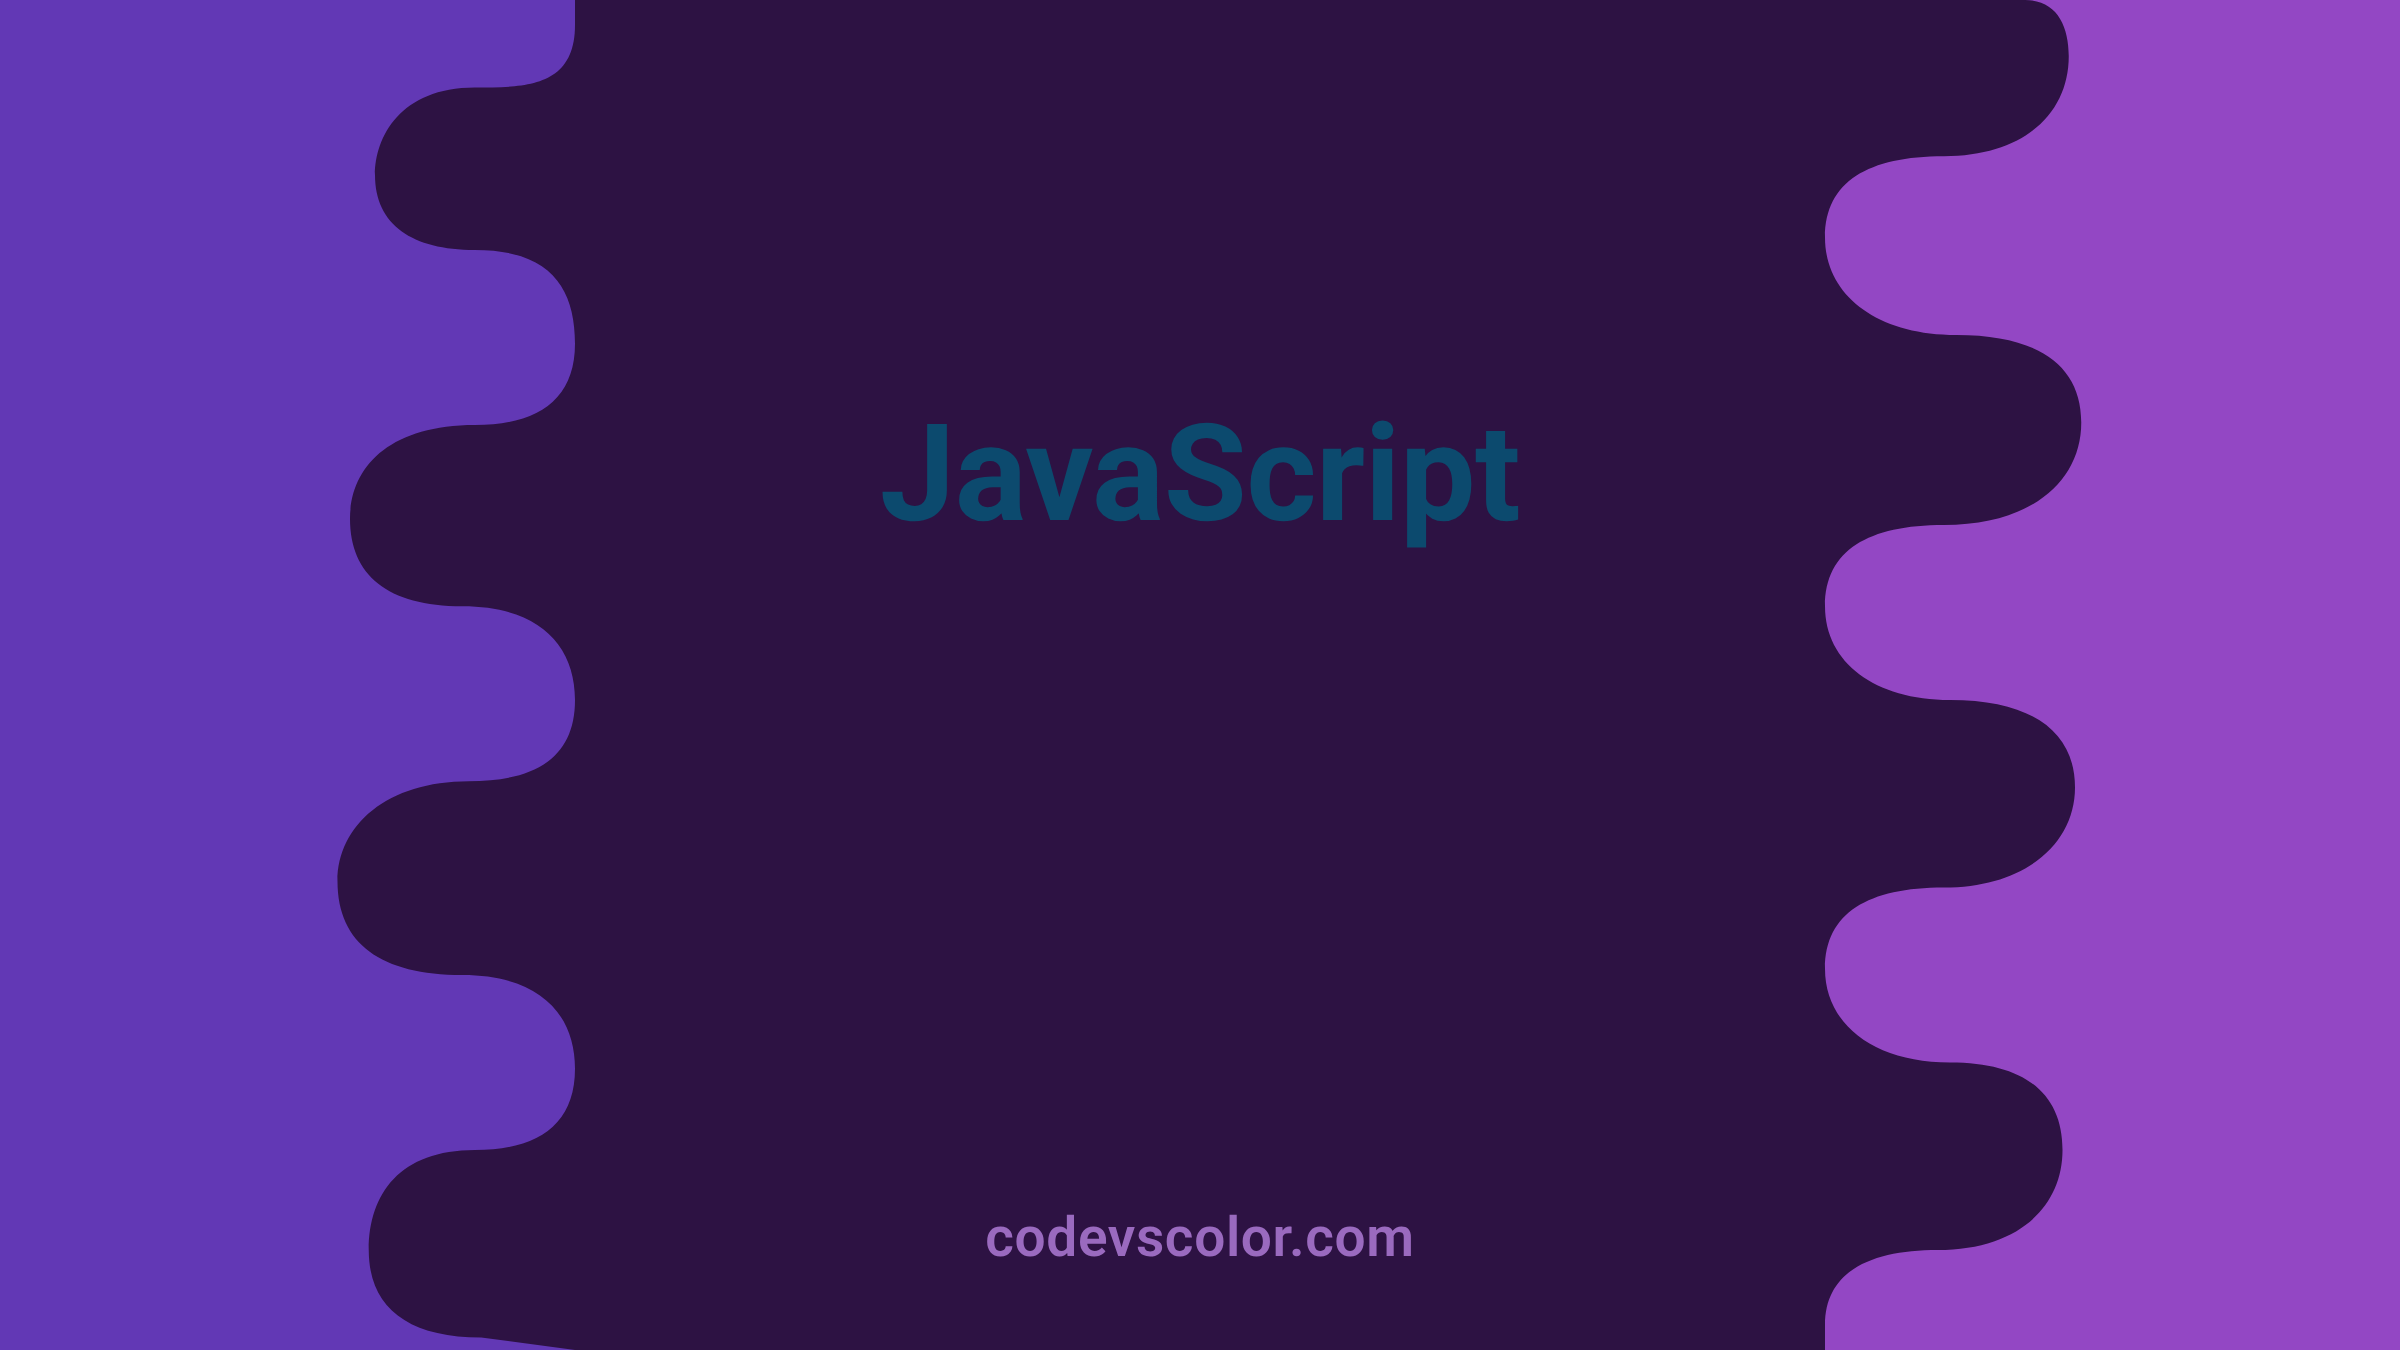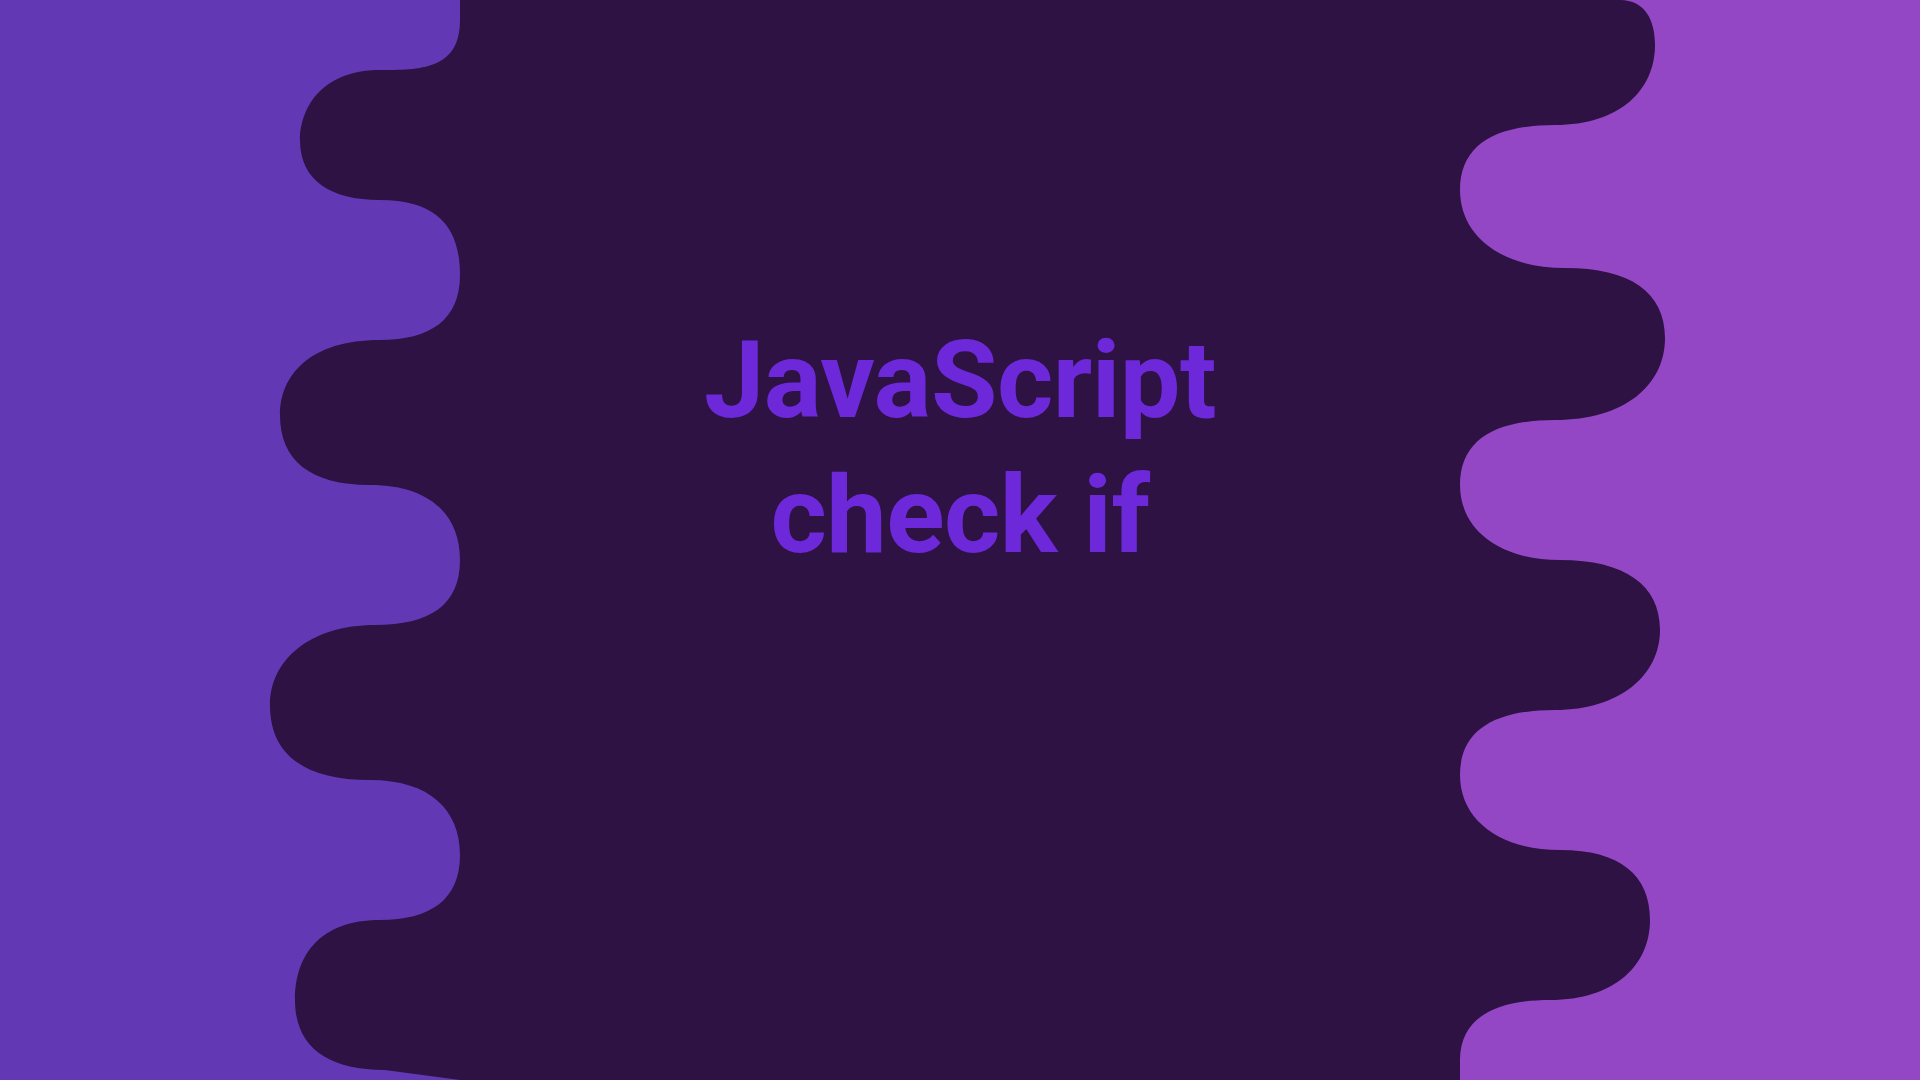--- a/index.html
+++ b/index.html
@@ -99,18 +99,19 @@
     C 1665 292 1630 268 1565 268
     C 1500 268 1460 235 1460 190
     C 1460 145 1495 125 1555 125
     C 1620 125 1655 90 1655 45
     C 1655 20 1645 0 1620 0
     Z
   " fill="#2d1243"></path>
 </svg>
 
 <div class="content">
-  <h1 class="title" style="color: #6d28d9;">
+  <h1 class="title" style="color: #0c4a6e;">
     <span>JavaScript</span><br>
-    <span>check if</span><br>
+    <br>
     <br>
   </h1>
+  <div class="footer-link" style="color: rgb(154, 106, 191);">codevscolor.com</div>
 </div>
 
 </body></html>

